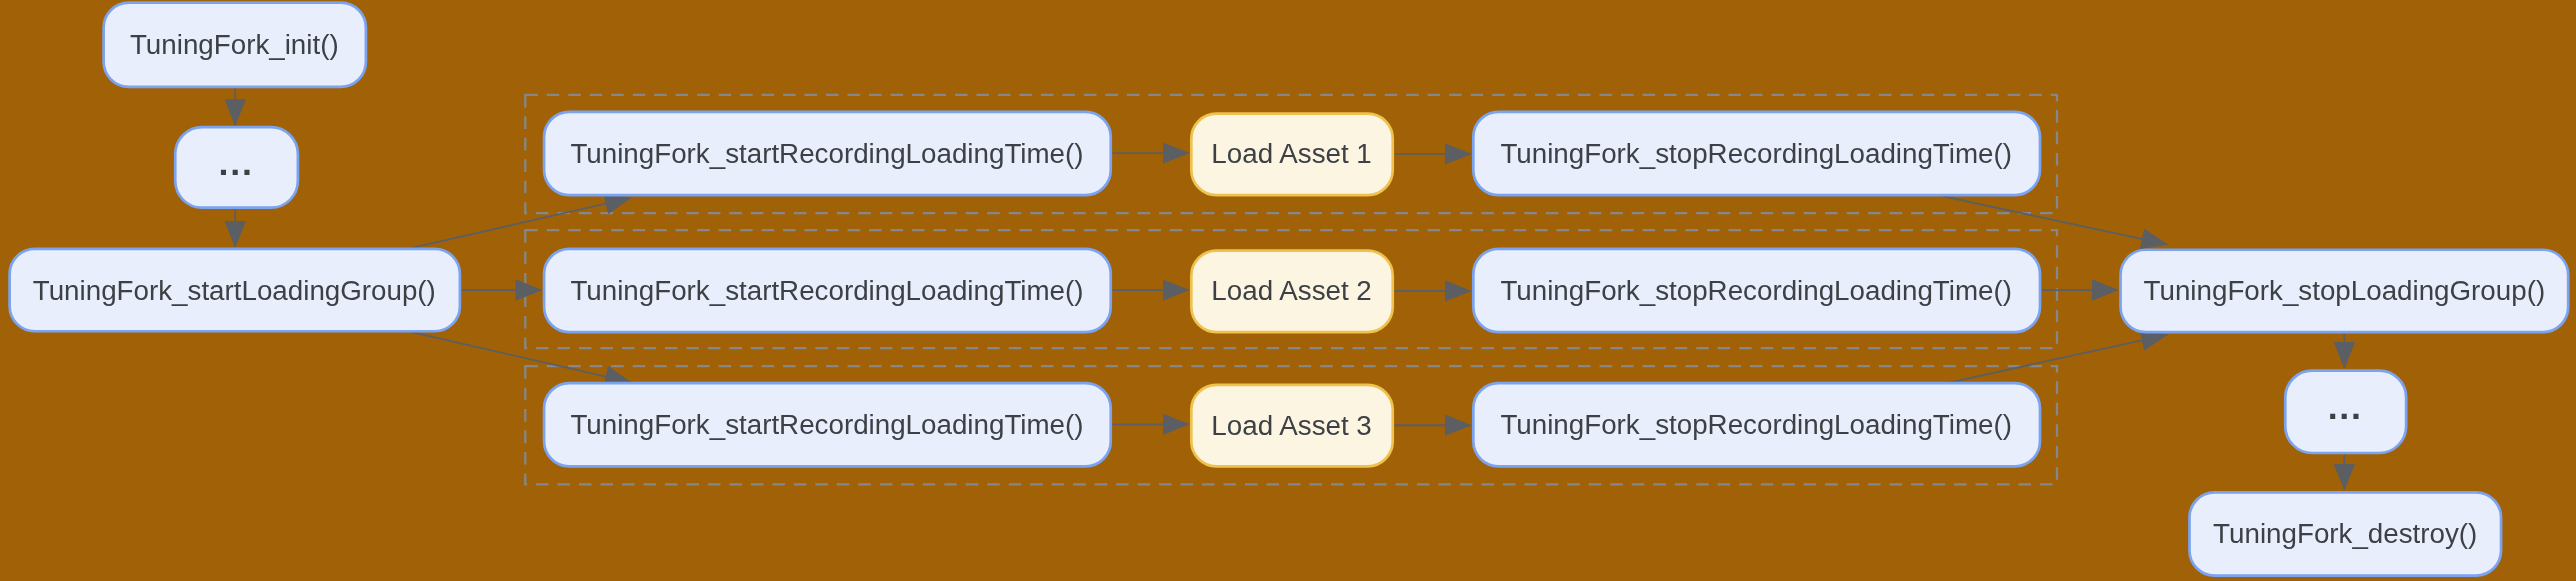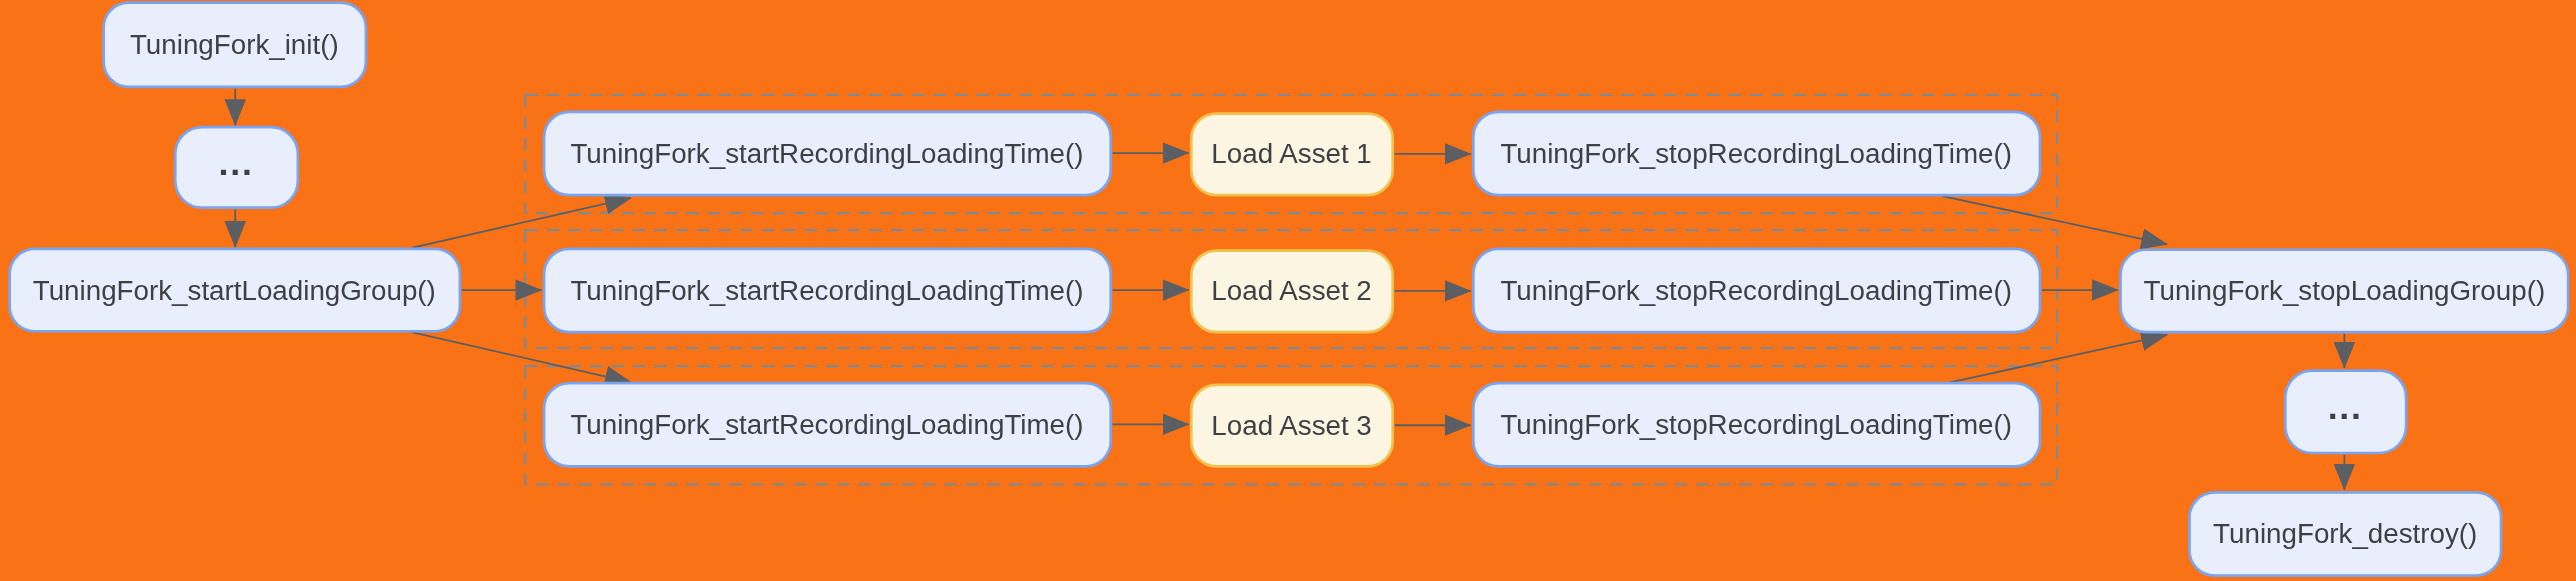--- a/index.html
+++ b/index.html
@@ -3,21 +3,21 @@
 <meta charset="utf-8">
 <style>
   html, body {
     margin: 0;
     padding: 0;
     background: #ffffff;
   }
   .canvas-wrap {
     width: 2576px;
     height: 581px;
-    background: #f97316;
+    background: #a16207;
   }
   svg { display: block; }
   .node-blue {
     fill: #e9eefc;
     stroke: #7aa3f0;
     stroke-width: 3;
   }
   .node-yellow {
     fill: #fcf5e2;
     stroke: #efc24e;

